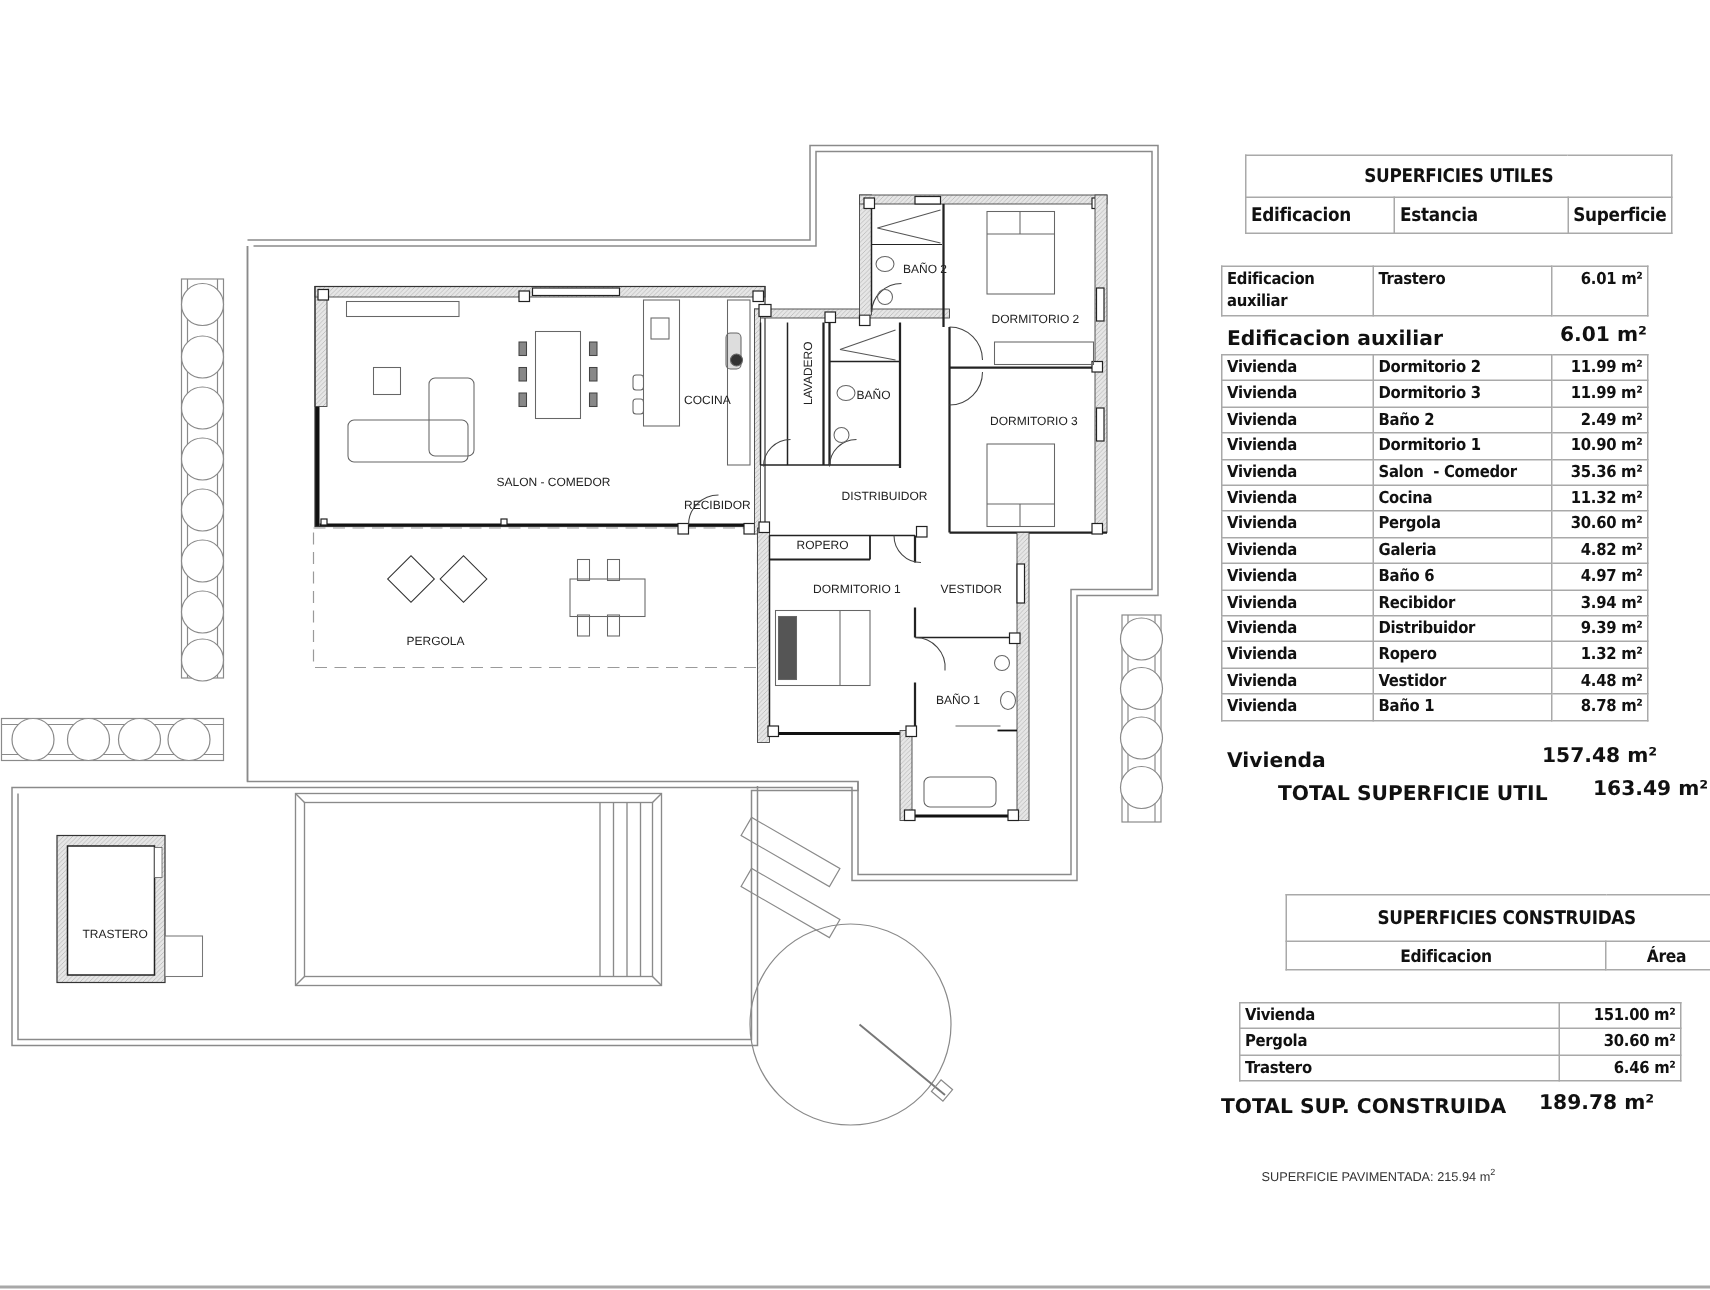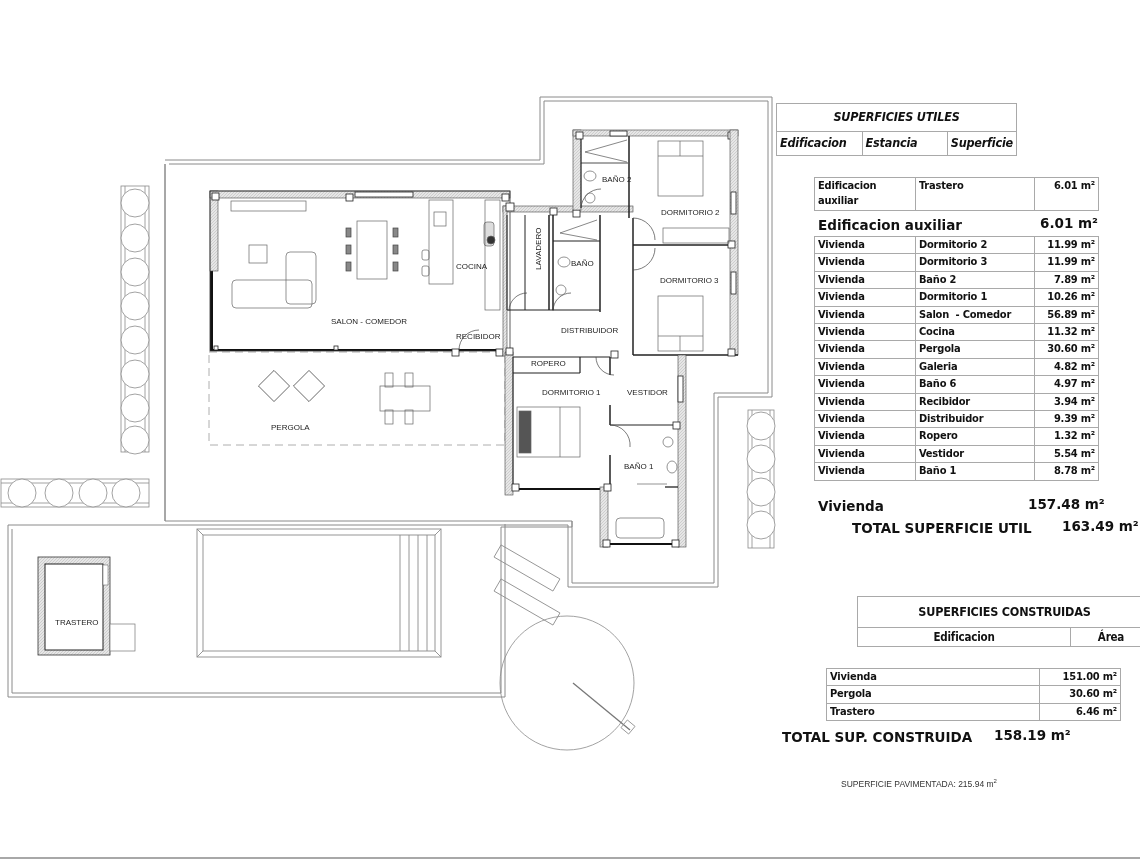--- a/index.html
+++ b/index.html
@@ -3,21 +3,21 @@
 <meta charset="utf-8">
 <style>
   html, body { margin:0; padding:0; background:#ffffff; }
   body { width:1140px; height:860px; position:relative; overflow:hidden; font-family:"DejaVu Sans", sans-serif; }
   #plan { position:absolute; left:0; top:0; width:800px; height:860px; }
   .bottom-rule { position:absolute; left:0; top:857px; width:1140px; height:2px; background:#a8a8a8; }
 
   .tbl { position:absolute; border-collapse:collapse; color:#111; }
   .tbl td { border:1px solid #a9a9a9; padding:0 3px; font-family:"DejaVu Sans Condensed","DejaVu Sans", sans-serif; font-weight:bold; font-size:11px; line-height:16.4px; height:16.4px; white-space:nowrap; letter-spacing:-0.2px; }
   .tbl td.num { text-align:right; }
-  .util-head { left:776px; top:103px; width:241px;font-style:italic; }
+  .util-head { left:830px; top:103px; width:285px; }
   .util-head td { height:26px; font-size:12.5px; }
   .util-head td.title { text-align:center; font-size:12.5px; height:27px; }
   .util-head td.colh { height:23px; }
   .util-body { left:814px; top:177px; width:285px; }
   .sum-row { position:absolute; font-weight:bold; font-family:"DejaVu Sans", sans-serif; color:#111; white-space:nowrap; }
   .sum-label { font-size:13.5px; }
   .sum-val { font-size:13.5px; }
 
   .cons-head { left:826px; top:596px; width:295px;margin-left:31px; }
   .cons-head td { font-size:12.5px; text-align:center; }
@@ -312,31 +312,31 @@
         <td class="num">11.99 m²</td>
       </tr>
   <tr>
         <td>Vivienda</td>
         <td>Dormitorio 3</td>
         <td class="num">11.99 m²</td>
       </tr>
   <tr>
         <td>Vivienda</td>
         <td>Baño 2</td>
-        <td class="num">7.89 m²</td>
+        <td class="num">2.49 m²</td>
       </tr>
   <tr>
         <td>Vivienda</td>
         <td>Dormitorio 1</td>
-        <td class="num">10.26 m²</td>
+        <td class="num">10.90 m²</td>
       </tr>
   <tr>
         <td>Vivienda</td>
         <td style="white-space:pre">Salon  - Comedor</td>
-        <td class="num">56.89 m²</td>
+        <td class="num">35.36 m²</td>
       </tr>
   <tr>
         <td>Vivienda</td>
         <td>Cocina</td>
         <td class="num">11.32 m²</td>
       </tr>
   <tr>
         <td>Vivienda</td>
         <td>Pergola</td>
         <td class="num">30.60 m²</td>
@@ -362,21 +362,21 @@
         <td class="num">9.39 m²</td>
       </tr>
   <tr>
         <td>Vivienda</td>
         <td>Ropero</td>
         <td class="num">1.32 m²</td>
       </tr>
   <tr>
         <td>Vivienda</td>
         <td>Vestidor</td>
-        <td class="num">5.54 m²</td>
+        <td class="num">4.48 m²</td>
       </tr>
   <tr>
         <td>Vivienda</td>
         <td>Baño 1</td>
         <td class="num">8.78 m²</td>
       </tr>
 </tbody>
   </table>
 
 <div class="sum-row" style="left:818px;top:496px;width:280px;">
@@ -410,22 +410,22 @@
         <td>Pergola</td>
         <td class="num">30.60 m²</td>
       </tr>
   <tr>
         <td>Trastero</td>
         <td class="num">6.46 m²</td>
       </tr>
 </tbody>
   </table>
 
-<div class="sum-row" style="left:782px;top:727px;width:290px;">
+<div class="sum-row" style="left:814px;top:727px;width:290px;">
   <span class="sum-label">TOTAL SUP. CONSTRUIDA</span>
-  <span class="sum-val" style="position:absolute;left:212px">158.19 m²</span>
+  <span class="sum-val" style="position:absolute;left:212px">189.78 m²</span>
 </div>
 
 <div class="pav-note">
   <span>SUPERFICIE PAVIMENTADA: 215.94 m</span><sup>2</sup>
 </div>
 
 <div class="bottom-rule"></div>
 
 </body></html>

